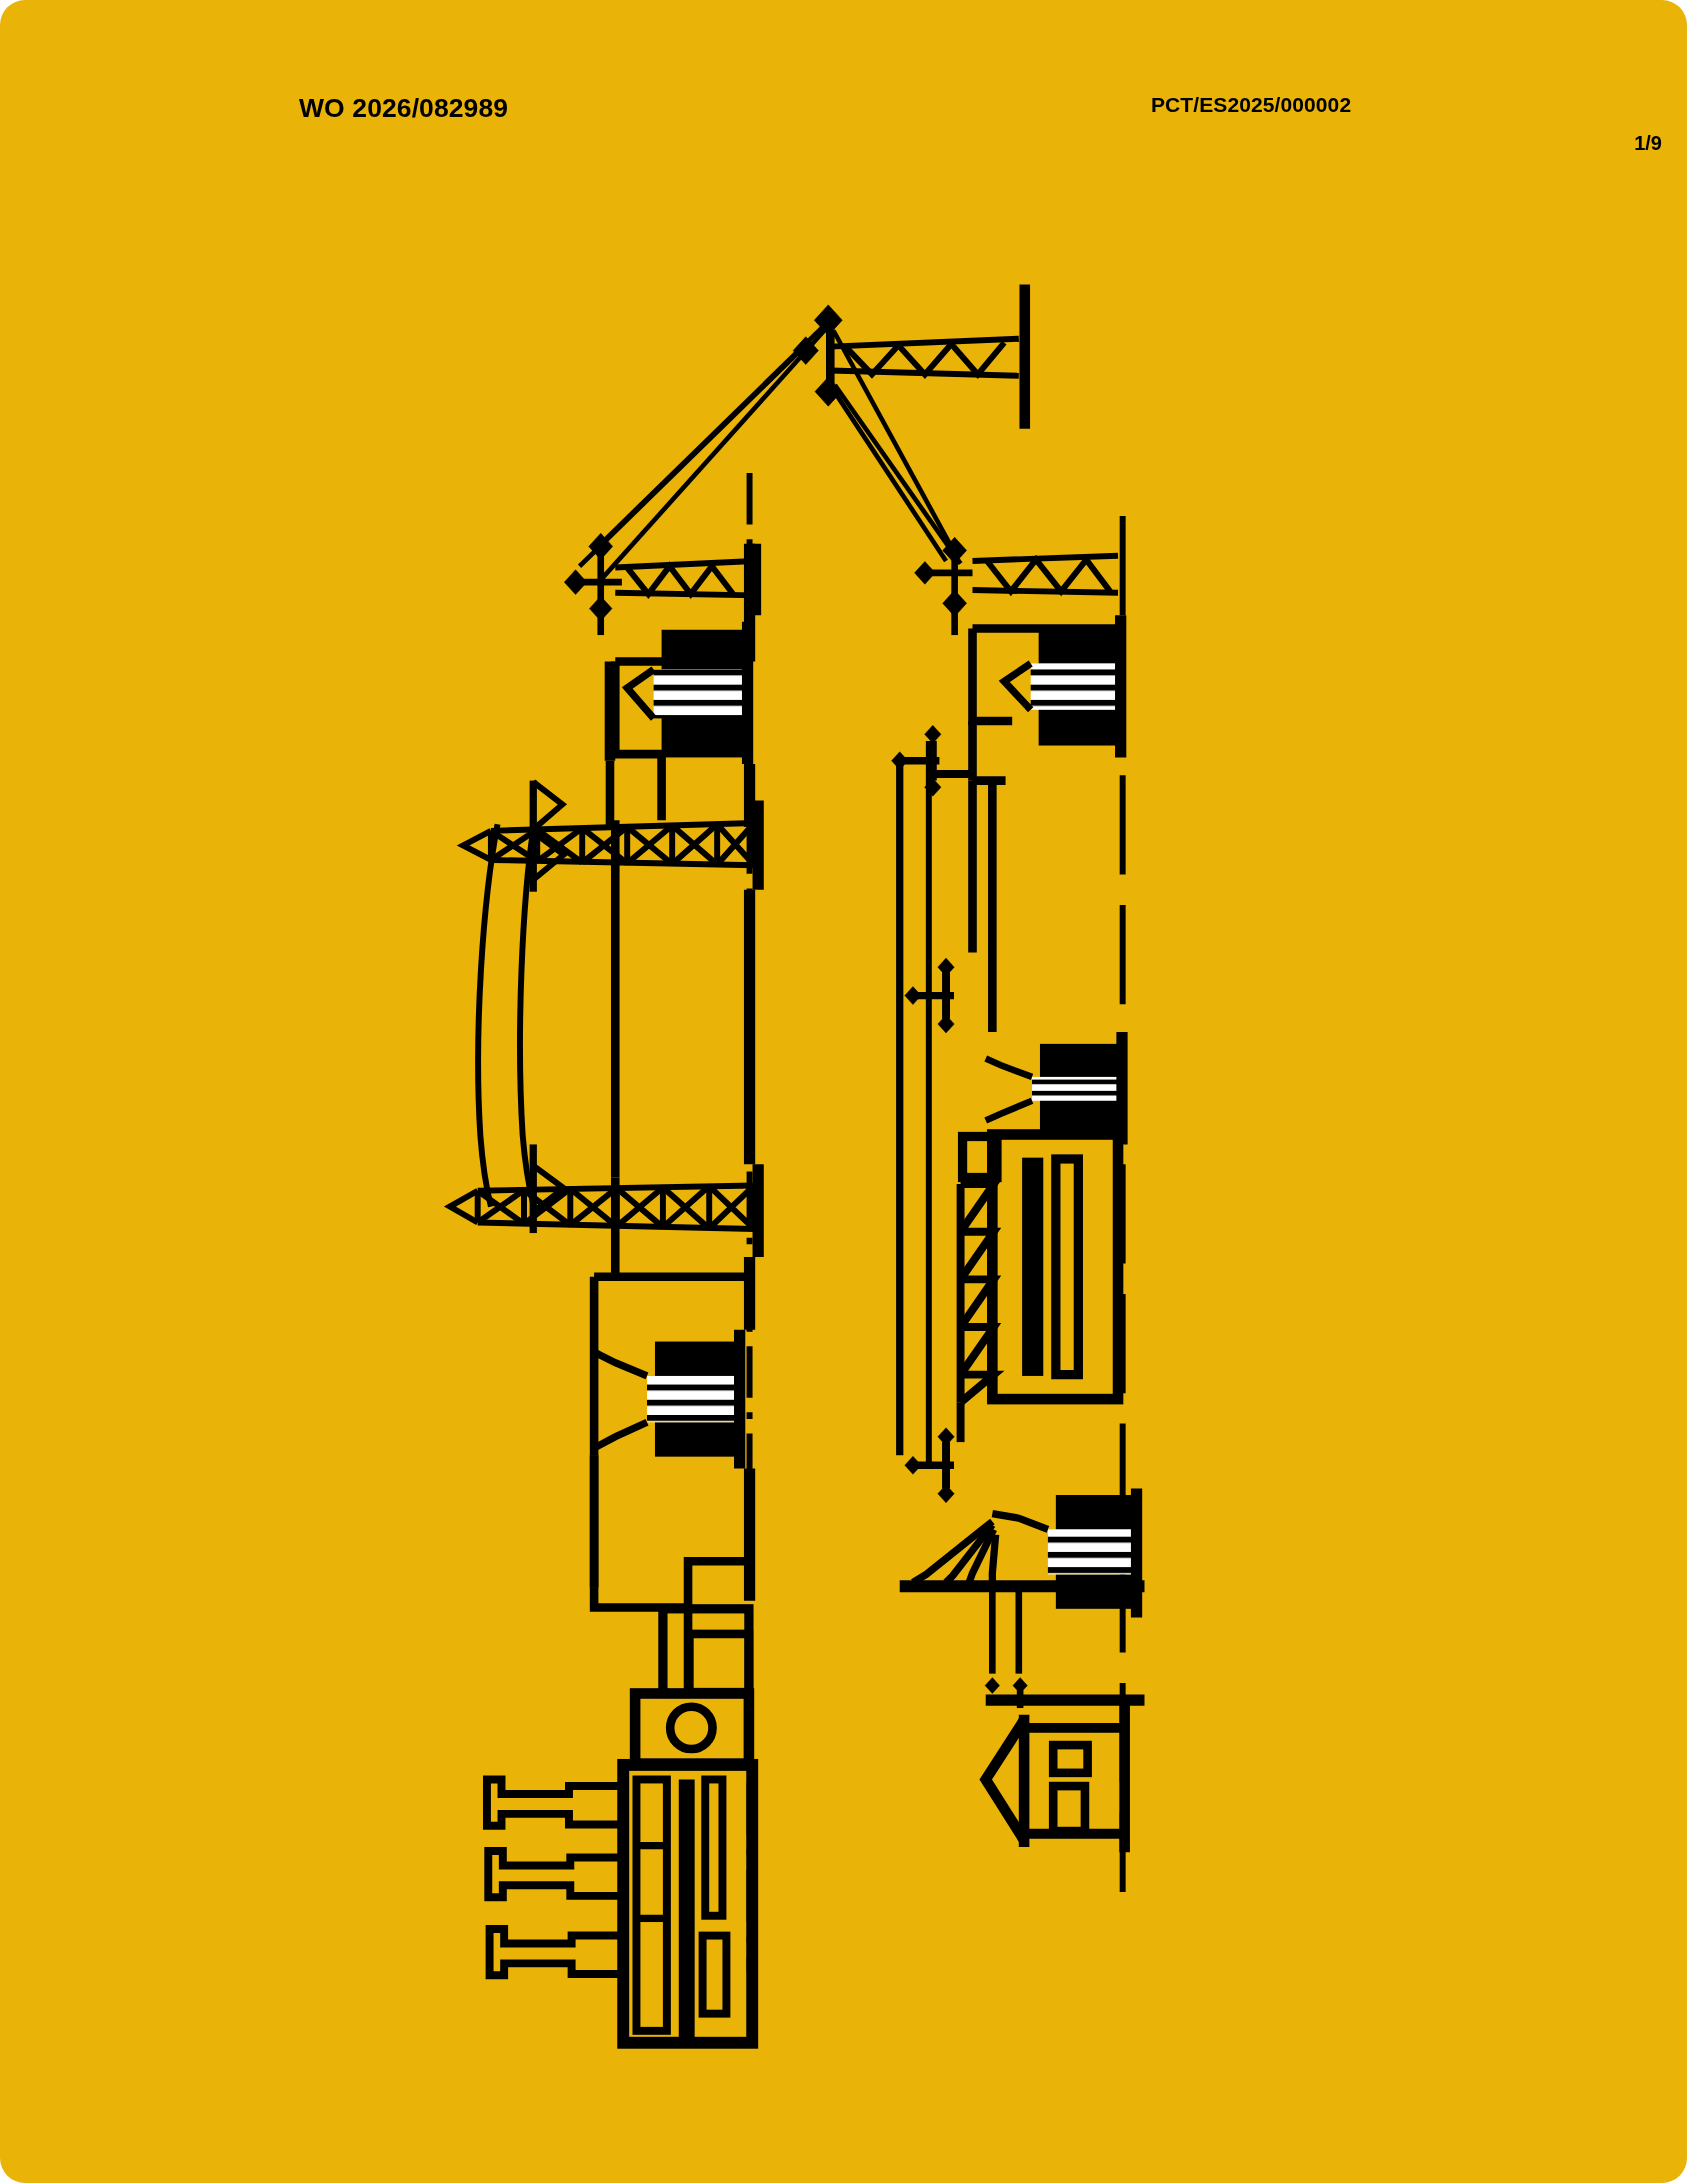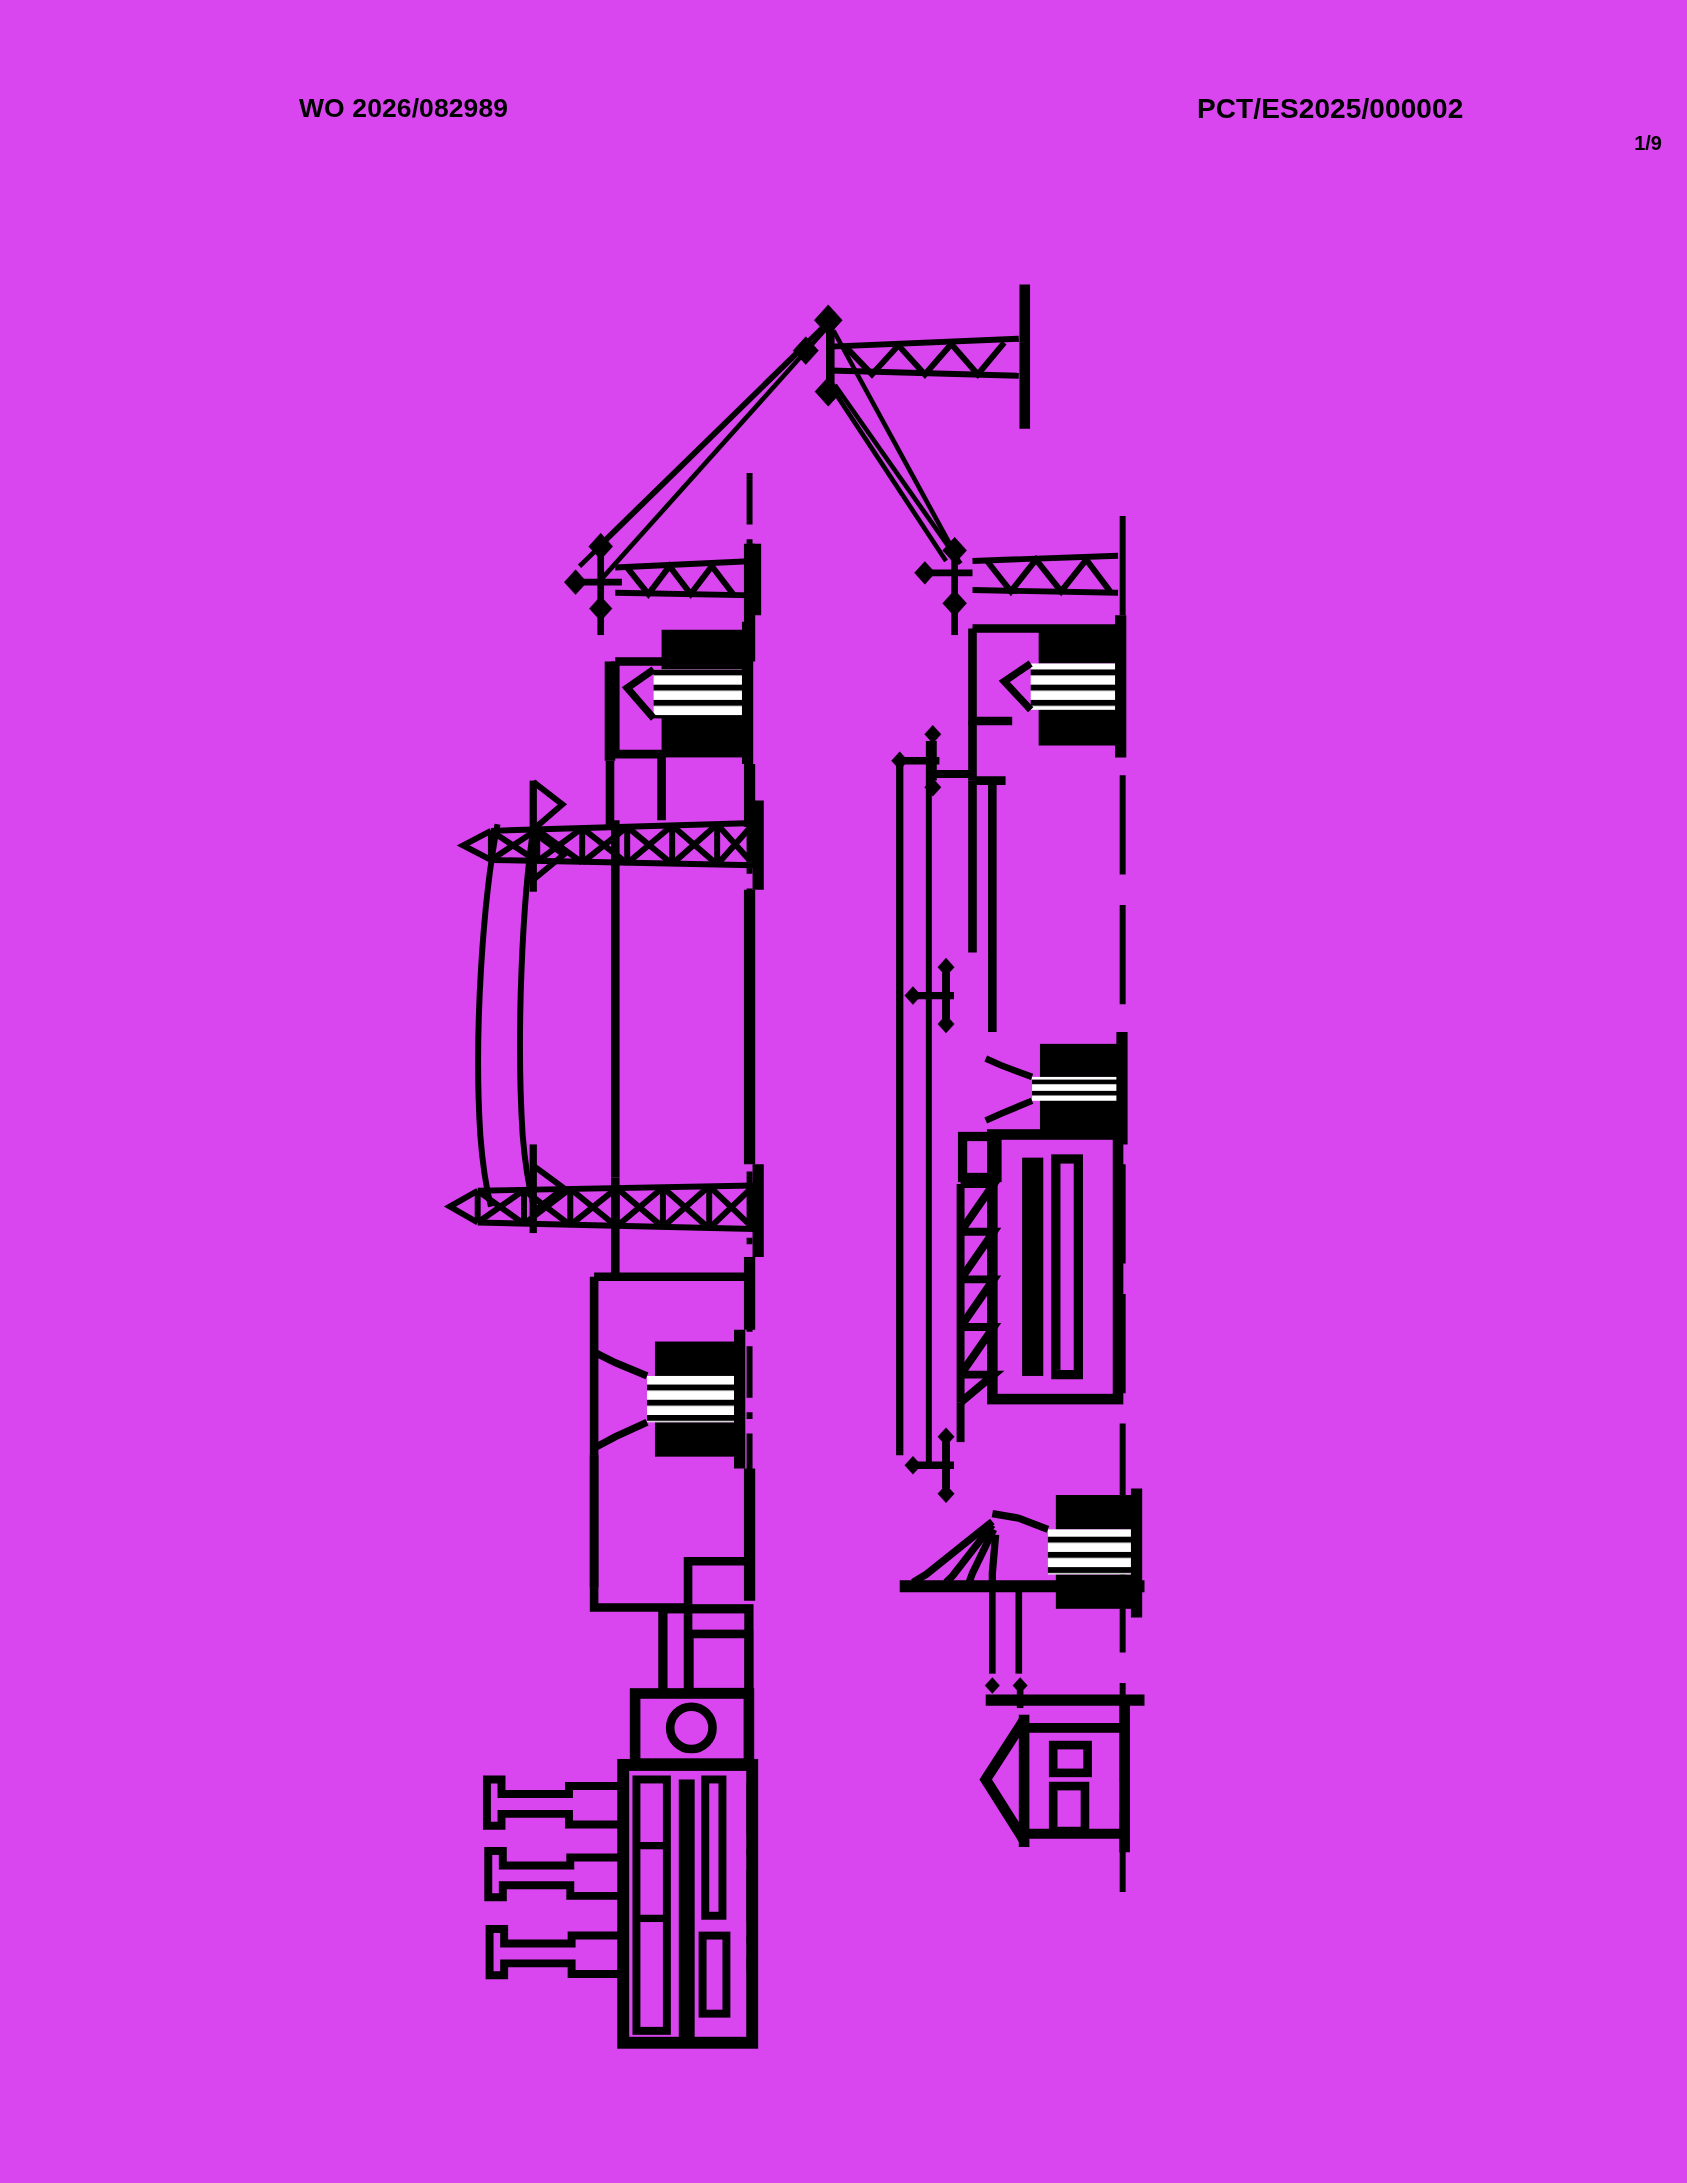--- a/index.html
+++ b/index.html
@@ -4,34 +4,33 @@
 <title>WO 2026/082989 — FIG. 1</title>
 <style>
   html,body{margin:0;padding:0;background:#ffffff;}
   body{
     width:1687px;height:2183px;
     font-family:"Liberation Sans", sans-serif;
     color:#000;
     position:relative;
     overflow:hidden;
   }
-  .page{position:absolute;inset:0;background:#d946ef;}
+  .page{position:absolute;inset:0;background:#eab308;border-radius:25px;}
 
   
   .hdr{position:absolute;top:93px;left:0;width:1687px;height:46px;}
   .hdr .wo{
     position:absolute;left:299px;top:0;
     font-size:26.5px;font-weight:bold;letter-spacing:0.1px;
     white-space:nowrap;
   }
   .hdr .pct{
     position:absolute;left:1151px;top:0;
-    font-size:28px;font-weight:bold;letter-spacing:0.1px;
+    font-size:21px;font-weight:bold;letter-spacing:0.1px;
     white-space:nowrap;
-    margin-left:46px;
   }
   .pageno{
     position:absolute;top:132px;left:0;width:1687px;
     text-align:right;font-size:20px;font-weight:bold;
   }
   .pageno span{position:relative;left:-25px;}
 
   
   .figlabel{
     position:absolute;

